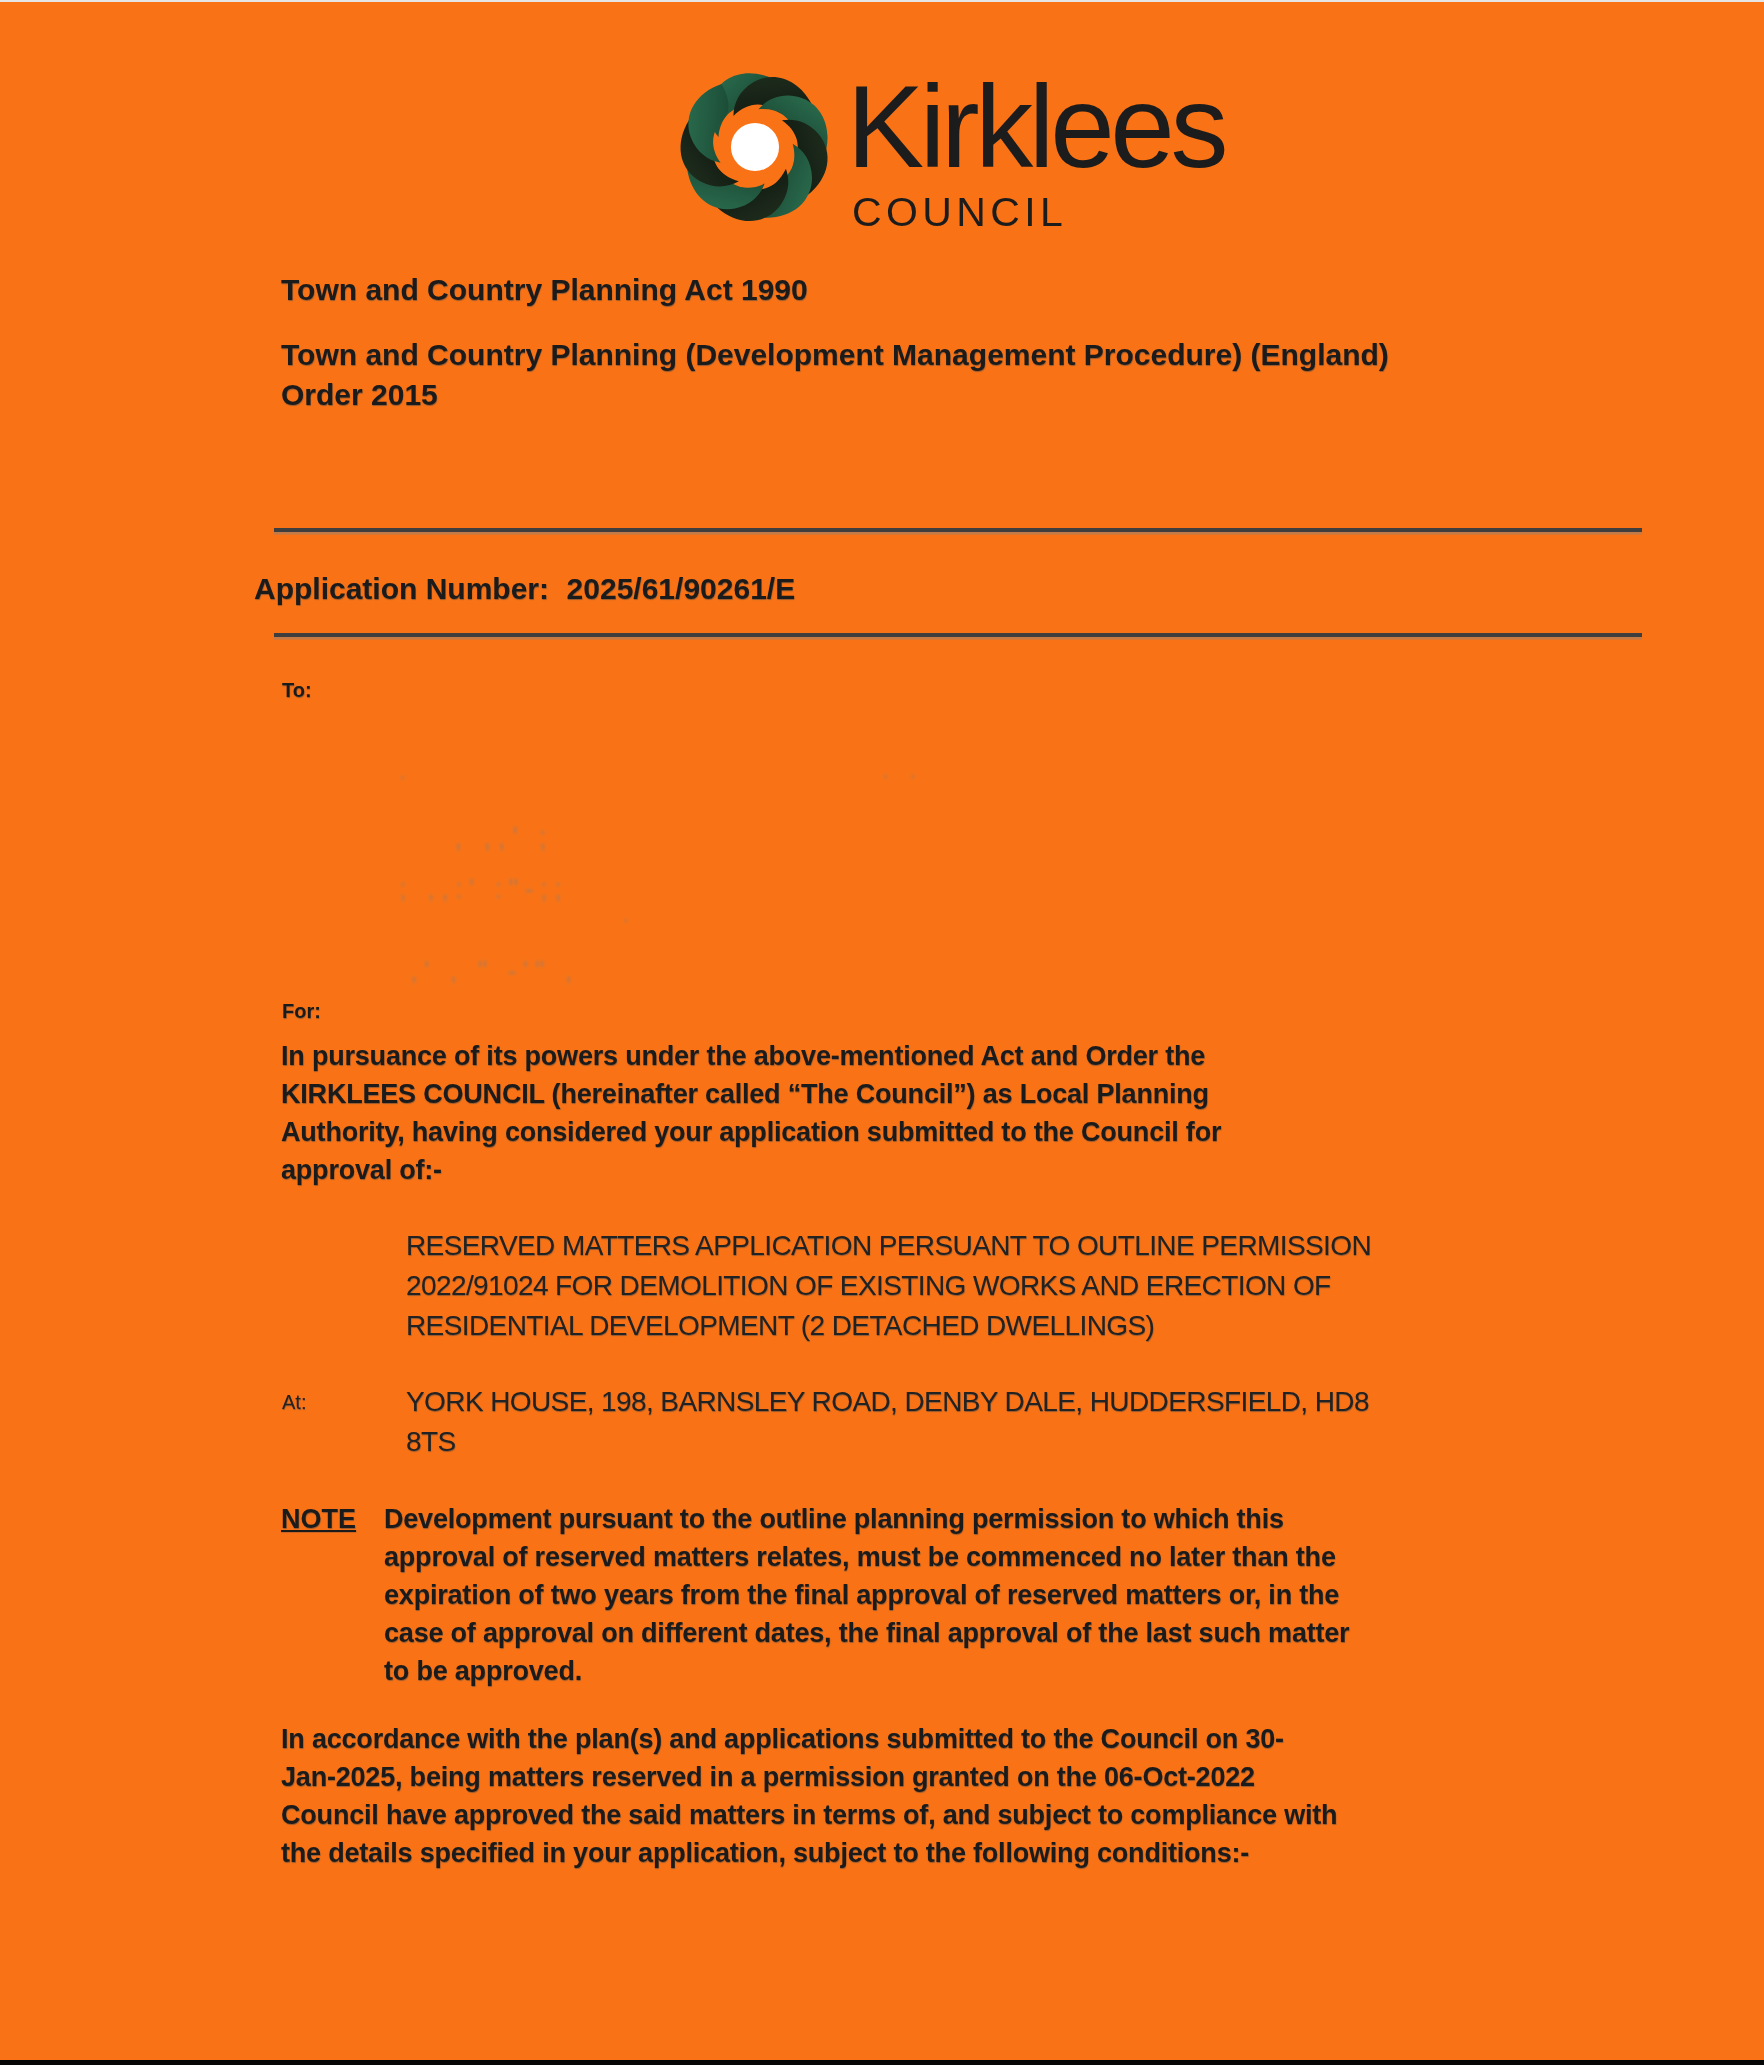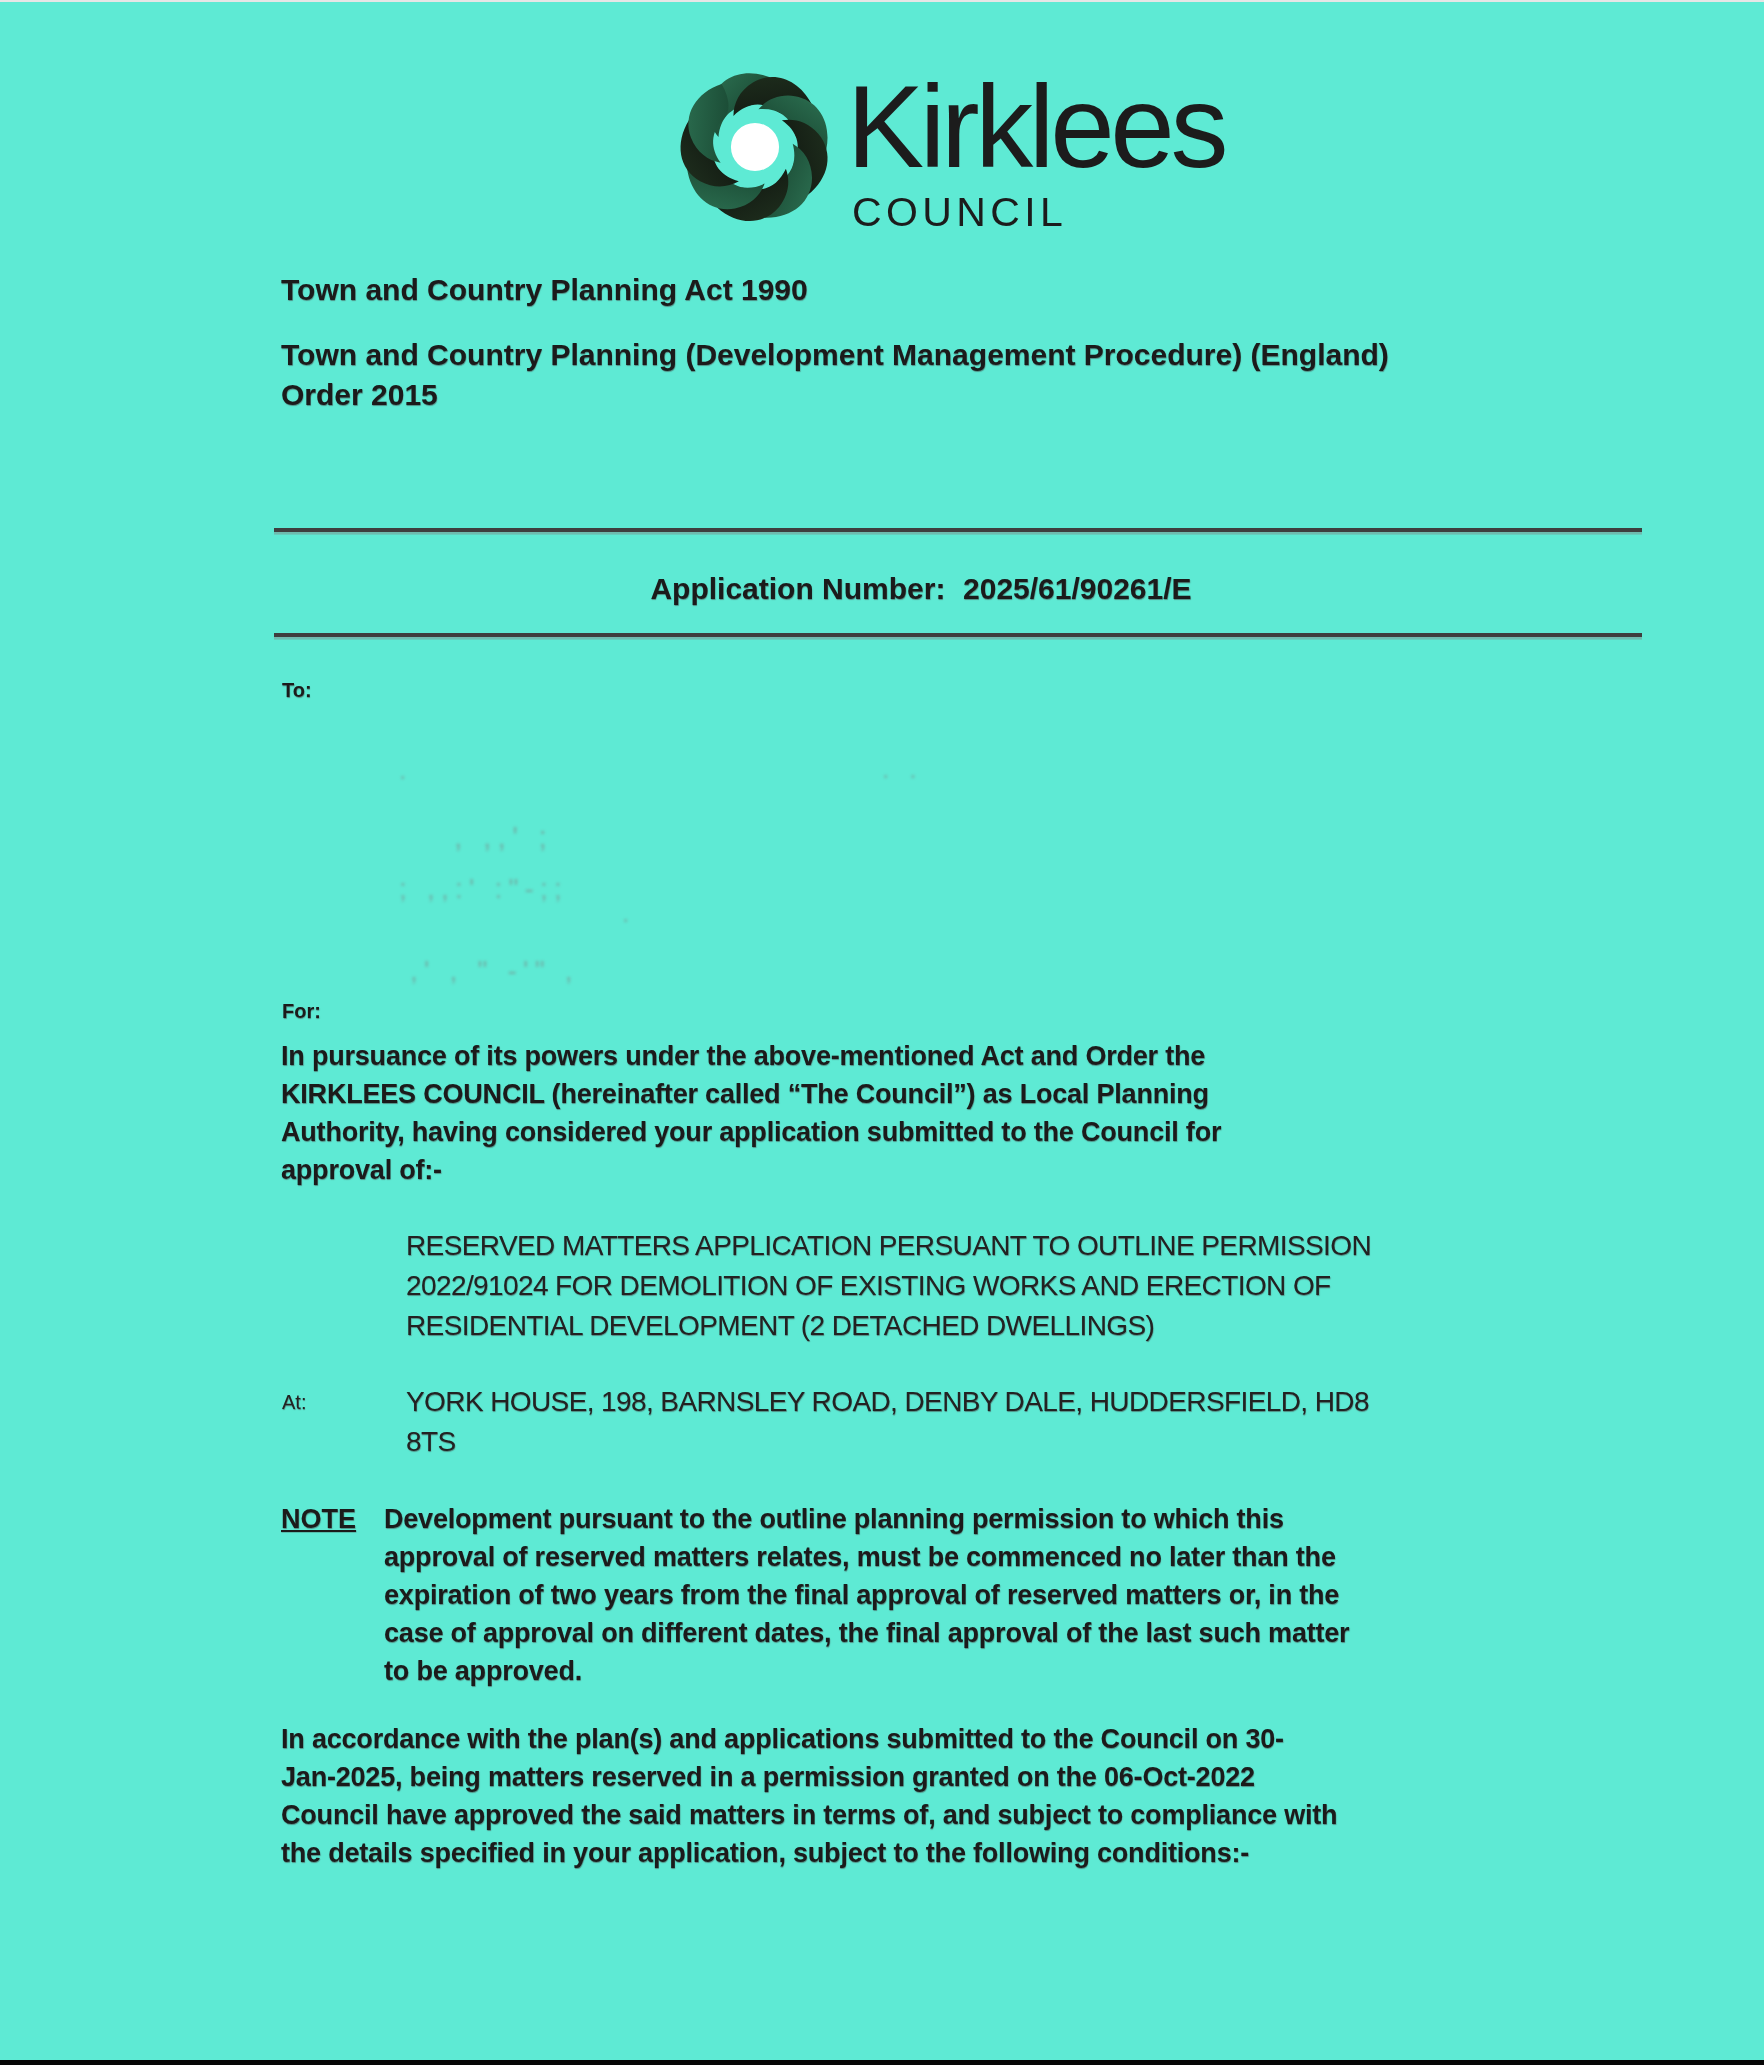--- a/index.html
+++ b/index.html
@@ -1,19 +1,19 @@
 <!DOCTYPE html>
 <html style="font-size:14px"><head>
 <meta charset="utf-8">
 <style>
   html,body{margin:0;padding:0;background:#ffffff;}
   .page{
     position:relative;
     width:1764px;height:2065px;
-    background:#5eead4;
+    background:#f97316;
     font-family:"Liberation Sans","DejaVu Sans",sans-serif;
     color:#1b1b1b;
     overflow:hidden;
   }
   .scan-text{ text-shadow:0.4px 0.5px 0.9px rgba(70,70,70,0.55); }
   .prelines{ white-space:pre-line; }
 
   .top-hairline{position:absolute;top:0;left:0;width:100%;height:1.8px;background:#e6e6e6;}
   .bottom-bar{position:absolute;bottom:0;left:0;width:100%;height:5.3px;background:#060606;}
 
@@ -28,21 +28,21 @@
   .col-center{position:absolute;left:281px;width:1334px;text-align:left;}
   .h{font-weight:bold;font-size:30px;line-height:40px;}
   .act{top:270px;}
   .order{top:335px;}
   .approval{top:452px;letter-spacing:0.4px;}
 
   .rule{position:absolute;left:274px;width:1368px;height:3.5px;background:#3e3e3e;box-shadow:0 2.6px 0 rgba(130,130,130,0.45);}
   .rule1{top:528px;}
   .rule2{top:633px;}
 
-  .appnum{top:572px;font-weight:bold;font-size:30px;position:absolute;left:254px;width:1334px;text-align:center;}
+  .appnum{top:572px;font-weight:bold;font-size:30px;position:absolute;left:254px;width:1334px;}
   .appnum .num{margin-left:17.6px;}
 
   .addr-label{position:absolute;font-size:20px;font-weight:bold;}
   .to-label{top:679px;left:282px;}
   .for-label{top:1000px;left:282px;text-align:center;}
 
   .para{font-weight:bold;font-size:27px;line-height:38px;letter-spacing:-0.2px;}
   .caps{font-weight:normal;font-size:28px;line-height:40px;letter-spacing:-0.6px;color:#222;}
 
   .pursuance{position:absolute;top:1037px;left:281px;}

